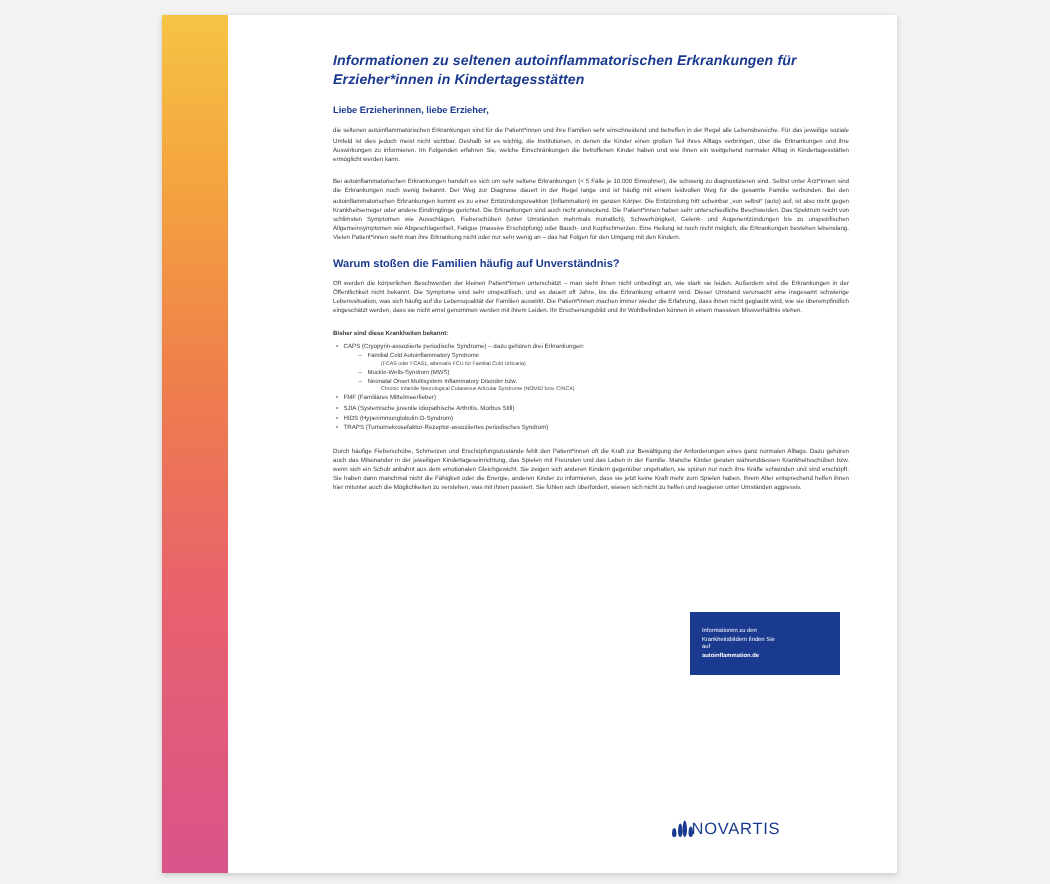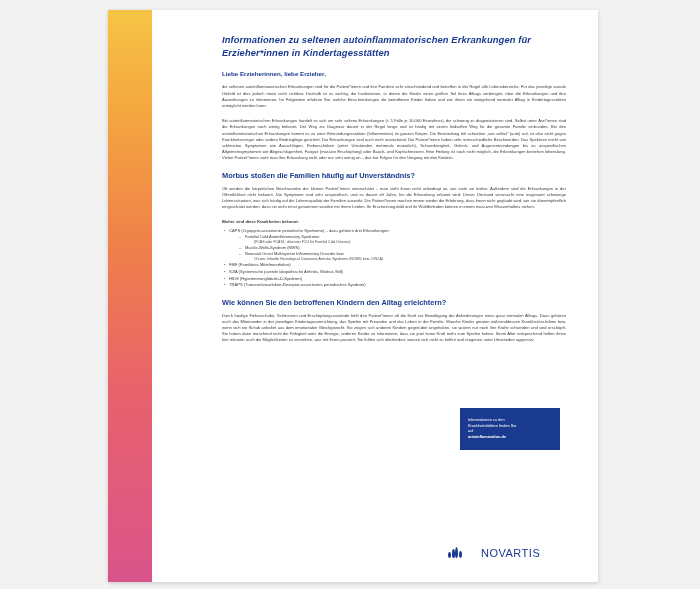--- a/index.html
+++ b/index.html
@@ -145,21 +145,21 @@
   }
   .callout .line.url {
     font-weight: bold;
   }
   .footer-logo {
     position: absolute;
     left: 340px;
     top: 536px;
     display: flex;
     align-items: center;
-    gap: 20px;
+    gap: 0;
   }
   .footer-logo .mark {
     width: 13px;
     height: 13px;
     position: relative;
   }
   .footer-logo .word {
     font-size: 11px;
     letter-spacing: 0.5px;
     color: #1a3a8f;
@@ -189,21 +189,21 @@
 
       <div class="salutation">Liebe Erzieherinnen, liebe Erzieher,</div>
 
       <p class="body">die seltenen autoinflammatorischen Erkrankungen sind für die Patient*innen und ihre Familien sehr einschneidend und betreffen in der Regel alle Lebensbereiche. Für das jeweilige soziale Umfeld ist dies jedoch meist nicht sichtbar. Deshalb ist es wichtig, die Institutionen, in denen die Kinder einen großen Teil ihres Alltags verbringen, über die Erkrankungen und ihre Auswirkungen zu informieren. Im Folgenden erfahren Sie, welche Einschränkungen die betroffenen Kinder haben und wie ihnen ein weitgehend normaler Alltag in Kindertagesstätten ermöglicht werden kann.</p>
 
       <div class="section">
         <p class="body">Bei autoinflammatorischen Erkrankungen handelt es sich um sehr seltene Erkrankungen (&lt; 5 Fälle je 10.000 Einwohner), die schwerig zu diagnostizieren sind. Selbst unter Ärzt*innen sind die Erkrankungen noch wenig bekannt. Der Weg zur Diagnose dauert in der Regel lange und ist häufig mit einem leidvollen Weg für die gesamte Familie verbunden. Bei den autoinflammatorischen Erkrankungen kommt es zu einer Entzündungsreaktion (Inflammation) im ganzen Körper. Die Entzündung tritt scheinbar „von selbst“ (auto) auf, ist also nicht gegen Krankheitserreger oder andere Eindringlinge gerichtet. Die Erkrankungen sind auch nicht ansteckend. Die Patient*innen haben sehr unterschiedliche Beschwerden. Das Spektrum reicht von schlimsten Symptomen wie Ausschlägen, Fieberschüben (unter Umständen mehrmals monatlich), Schwerhörigkeit, Gelenk- und Augenentzündungen bis zu unspezifischen Allgemeinsymptomen wie Abgeschlagenheit, Fatigue (massive Erschöpfung) oder Bauch- und Kopfschmerzen. Eine Heilung ist noch nicht möglich, die Erkrankungen bestehen lebenslang. Vielen Patient*innen sieht man ihre Erkrankung nicht oder nur sehr wenig an – das hat Folgen für den Umgang mit den Kindern.</p>
       </div>
 
       <div class="section">
-        <h2>Morbus stoßen die Familien häufig auf Unverständnis?</h2>
+        <h2>Warum stoßen die Familien häufig auf Unverständnis?</h2>
         <p class="body">Oft werden die körperlichen Beschwerden der kleinen Patient*innen unterschätzt – man sieht ihnen nicht unbedingt an, wie stark sie leiden. Außerdem sind die Erkrankungen in der Öffentlichkeit nicht bekannt. Die Symptome sind sehr unspezifisch, und es dauert oft Jahre, bis die Erkrankung erkannt wird. Dieser Umstand verursacht eine insgesamt schwierige Lebenssituation, was sich häufig auf die Lebensqualität der Familien auswirkt. Die Patient*innen machen immer wieder die Erfahrung, dass ihnen nicht geglaubt wird, wie sie überempfindlich eingeschätzt werden, dass sie nicht ernst genommen werden mit ihrem Leiden. Ihr Erscheinungsbild und ihr Wohlbefinden können in einem massiven Missverhältnis stehen.</p>
       </div>
 
       <div class="section">
         <div class="sub-label">Bisher sind diese Krankheiten bekannt:</div>
         <ul class="dis-list">
           <li>
             <span>CAPS (Cryopyrin-assoziierte periodische Syndrome) – dazu gehören drei Erkrankungen:</span>
             <ul class="sub-list">
               <li>
@@ -224,21 +224,20 @@
             </ul>
           </li>
           <li>FMF (Familiäres Mittelmeerfieber)</li>
           <li>SJIA (Systemische juvenile idiopathische Arthritis, Morbus Still)</li>
           <li>HIDS (Hyperimmunglobulin-D-Syndrom)</li>
           <li>TRAPS (Tumornekrosefaktor-Rezeptor-assoziiertes periodisches Syndrom)</li>
         </ul>
       </div>
 
       <div class="section">
-        <h2>Wie können Sie den betroffenen Kindern den Alltag erleichtern?</h2>
         <p class="body">Durch häufige Fieberschübe, Schmerzen und Erschöpfungszustände fehlt den Patient*innen oft die Kraft zur Bewältigung der Anforderungen eines ganz normalen Alltags. Dazu gehören auch das Miteinander in der jeweiligen Kindertageseinrichtung, das Spielen mit Freunden und das Leben in der Familie. Manche Kinder geraten währenddessen Krankheitsschüben bzw. wenn sich ein Schub anbahnt aus dem emotionalen Gleichgewicht. Sie zeigen sich anderen Kindern gegenüber ungehalten, sie spüren nur noch ihre Kräfte schwinden und sind erschöpft. Sie haben dann manchmal nicht die Fähigkeit oder die Energie, anderen Kinder zu informieren, dass sie jetzt keine Kraft mehr zum Spielen haben. Ihrem Alter entsprechend helfen ihnen hier mitunter auch die Möglichkeiten zu verstehen, was mit ihnen passiert. Sie fühlen sich überfordert, wiesen sich nicht zu helfen und reagieren unter Umständen aggressiv.</p>
       </div>
 
     </div>
 
     <div class="callout">
       <span class="line">Informationen zu den</span>
       <span class="line">Krankheitsbildern finden Sie</span>
       <span class="line">auf</span>
       <span class="line url">autoinflammation.de</span>

